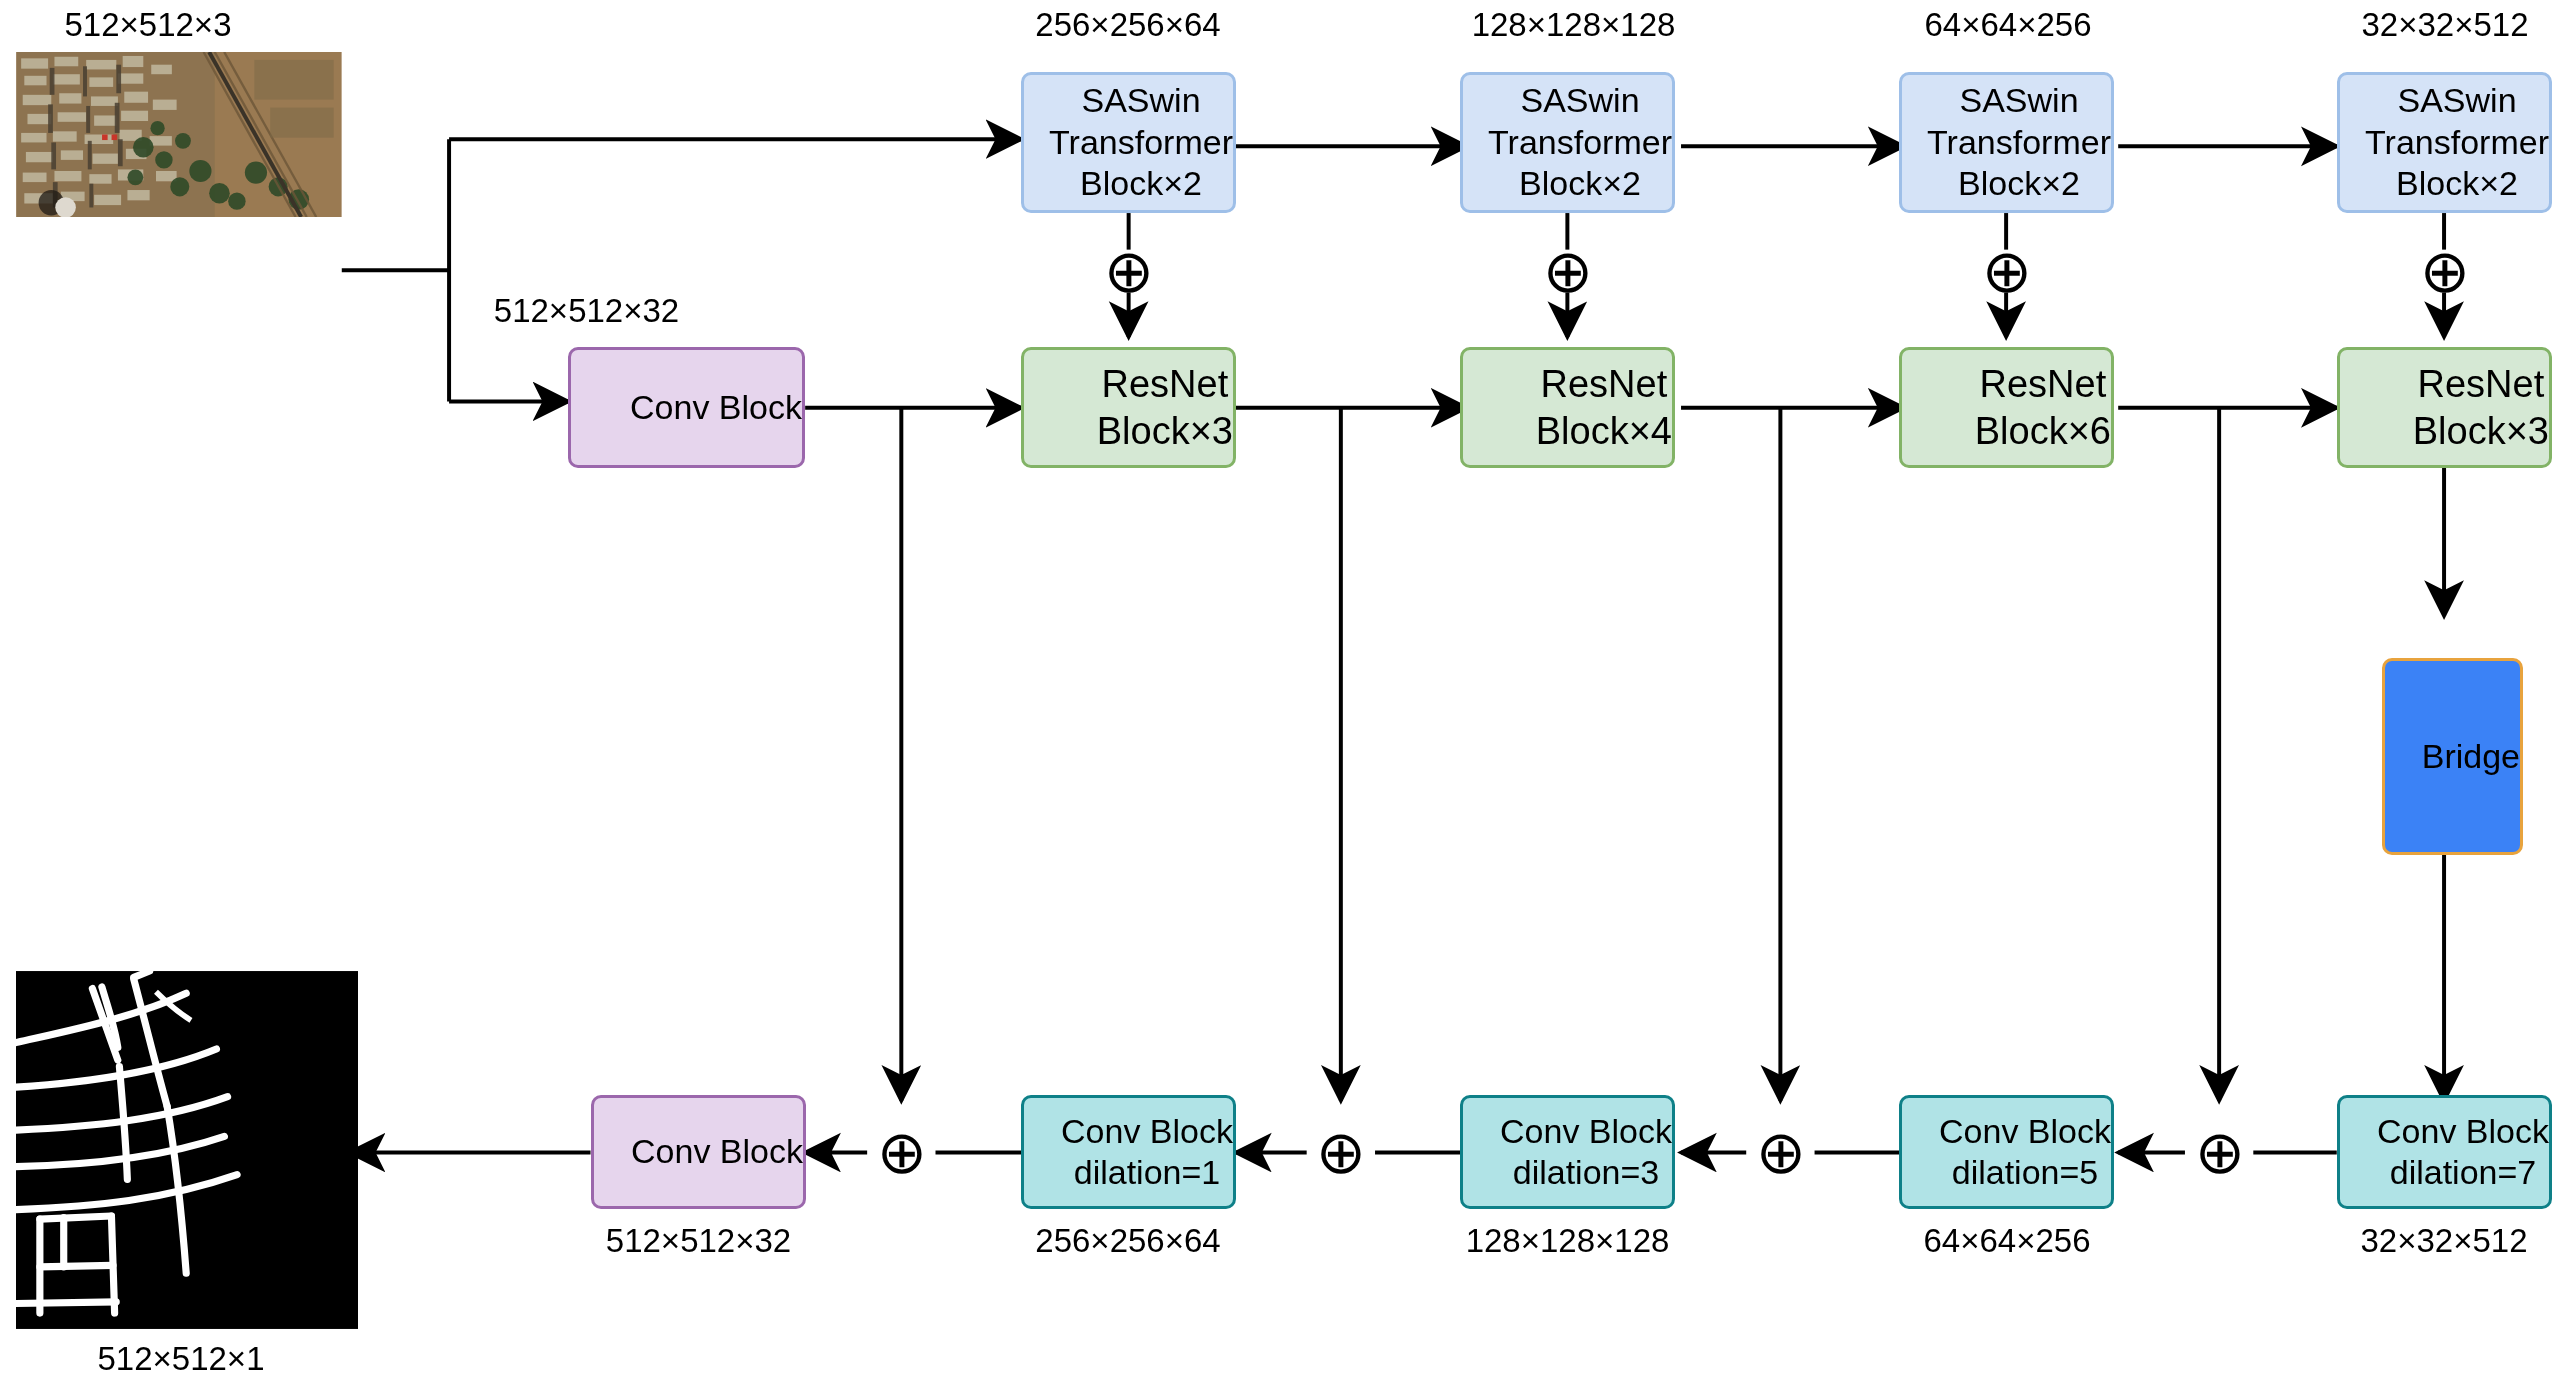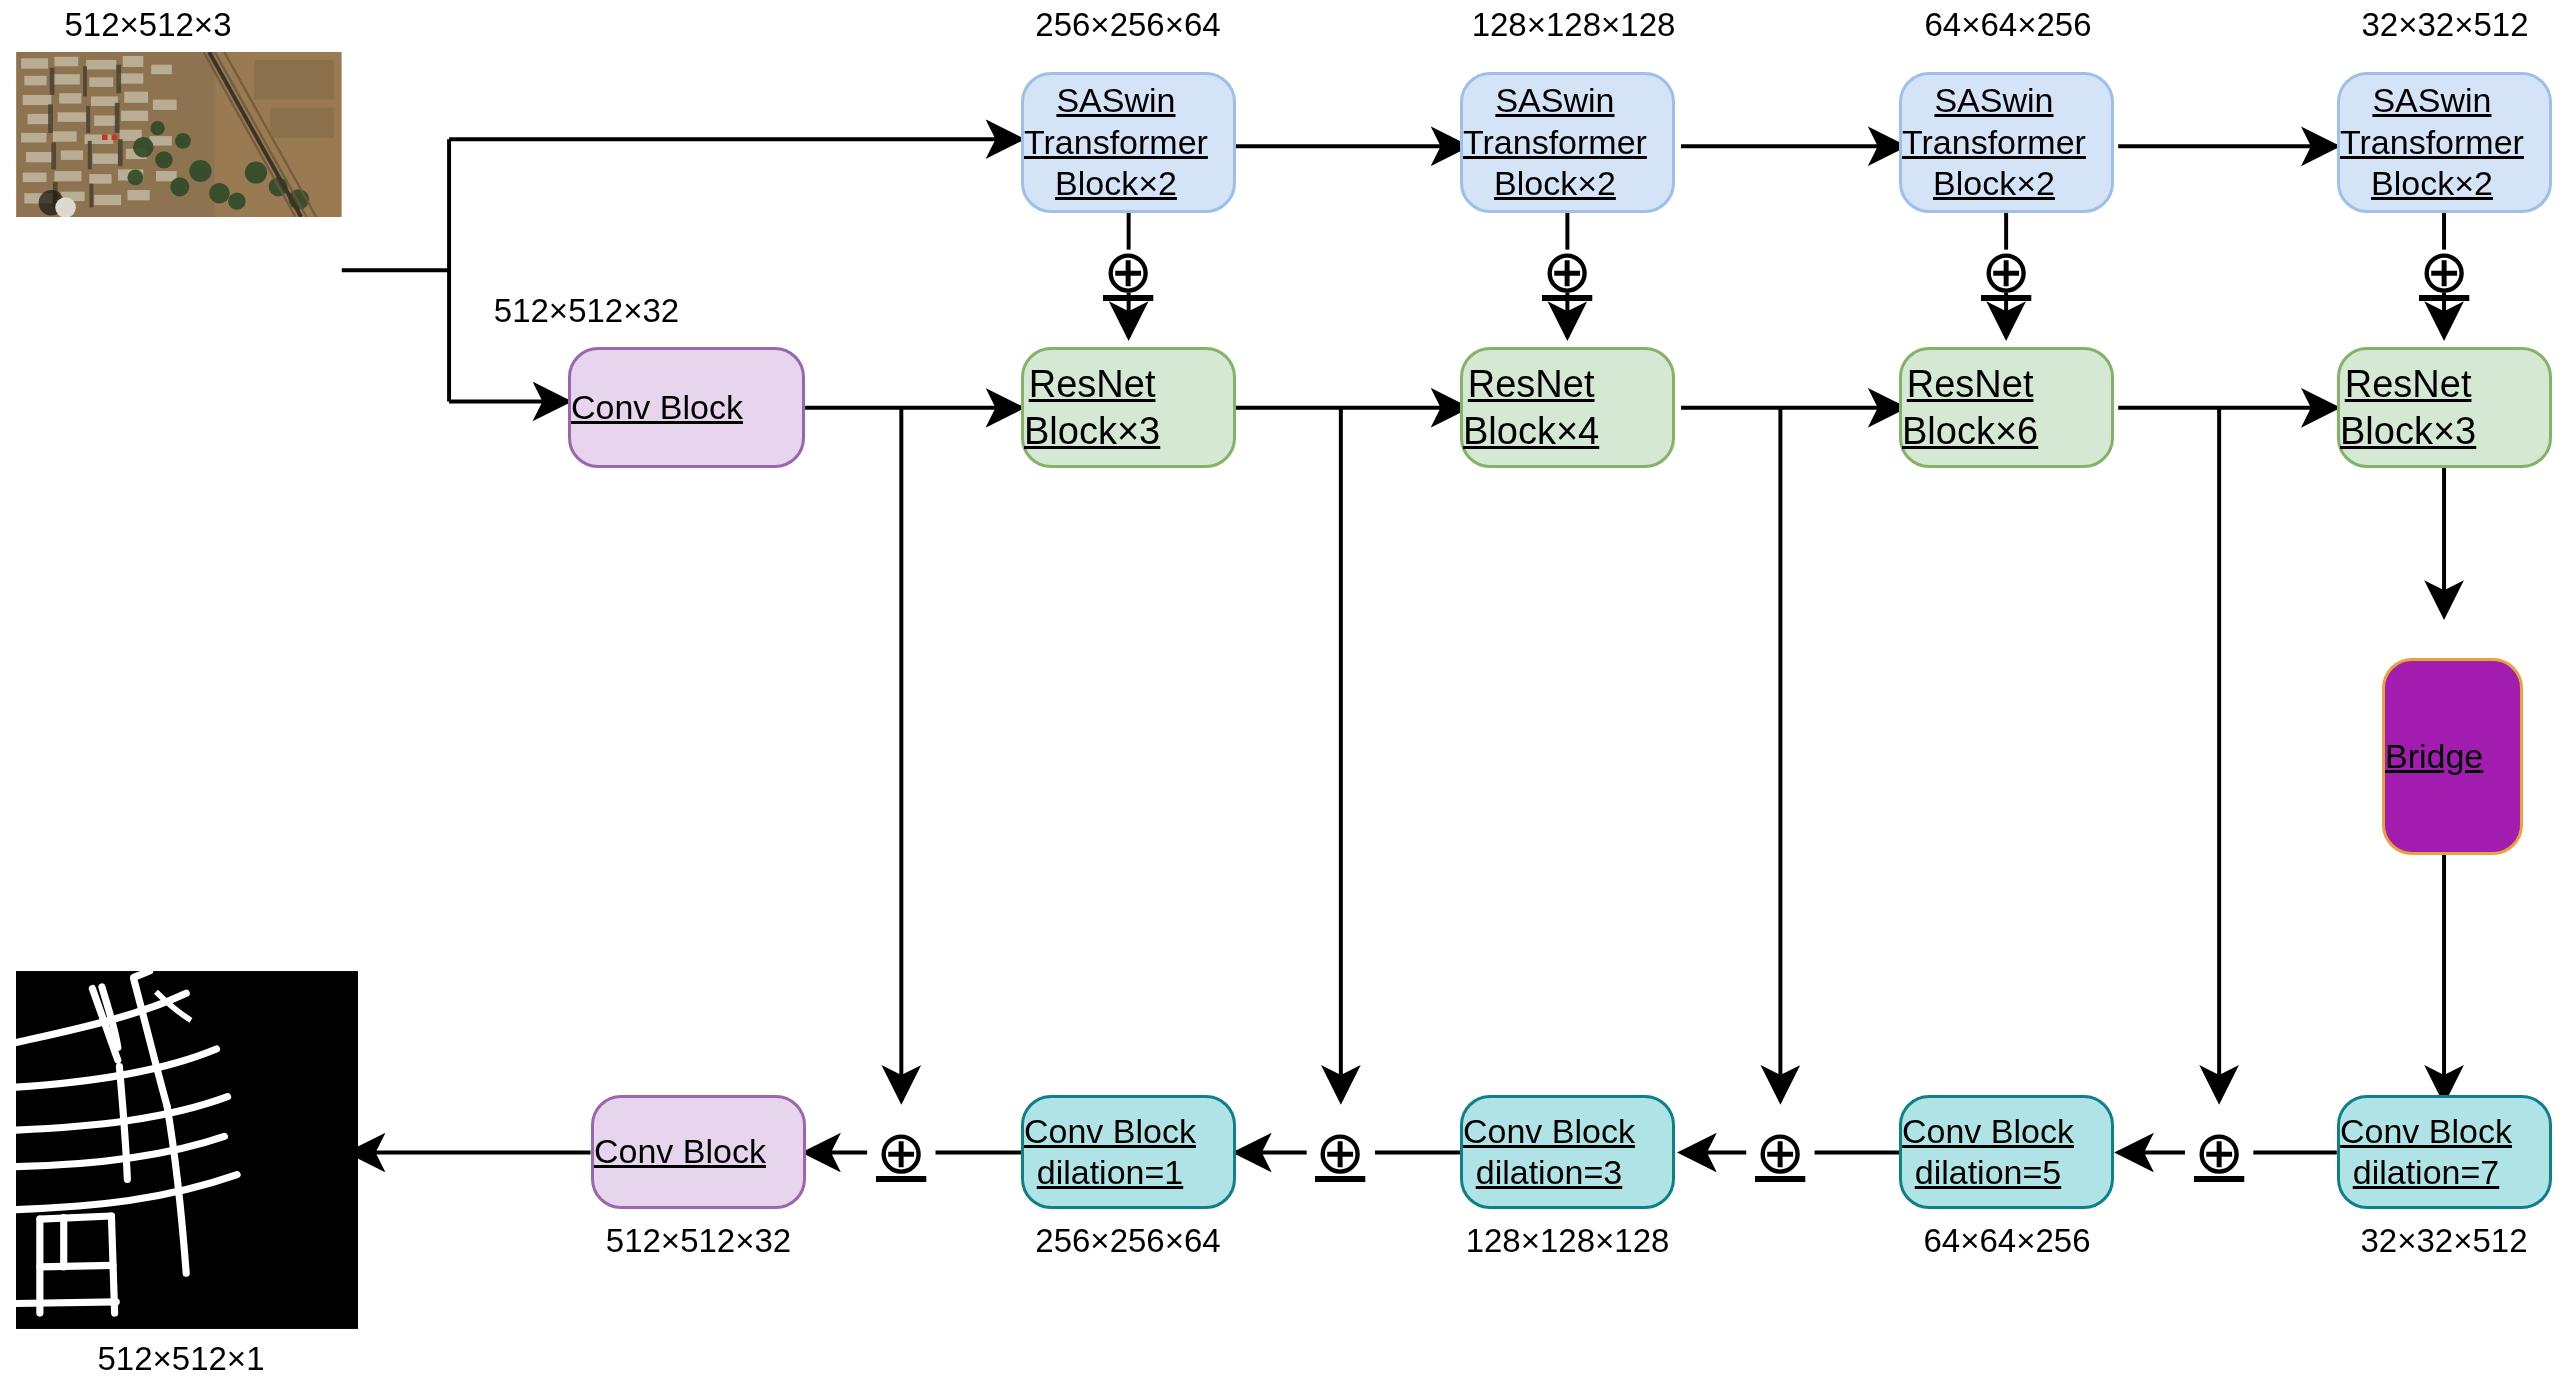--- a/index.html
+++ b/index.html
@@ -19,35 +19,34 @@
     position: absolute;
     left: 0; top: 0;
     width: 2576px;
     height: 1395px;
   }
   .node {
     position: absolute;
     box-sizing: border-box;
     display: flex;
     align-items: center;
-    justify-content: flex-start;
+    justify-content: flex-end;
     text-align: center;
-    border-radius: 30px;
+    border-radius: 10px;
     border-width: 3.2px;
     border-style: solid;
     line-height: 1.22;
     color: #000000;
     z-index: 5;
-    text-decoration: underline;
   }
   .node .lbl { display: block; white-space: pre-line; }
   .blk-saswin { background: #d5e3f7; border-color: #9ebfe8; font-size: 34px; }
   .blk-resnet { background: #d5e8d4; border-color: #82b366; font-size: 38px; }
   .blk-conv   { background: #e6d5ed; border-color: #9b67ac; font-size: 34px; }
-  .blk-bridge { background: #a21caf; border-color: #e8a33d; font-size: 34px; }
+  .blk-bridge { background: #3b82f6; border-color: #e8a33d; font-size: 34px; }
   .blk-dconv  { background: #b0e3e6; border-color: #0e8088; font-size: 34px; }
 
   .dim-label {
     position: absolute;
     text-align: center;
     font-size: 33px;
     color: #000000;
     white-space: nowrap;
     z-index: 6;
   }

